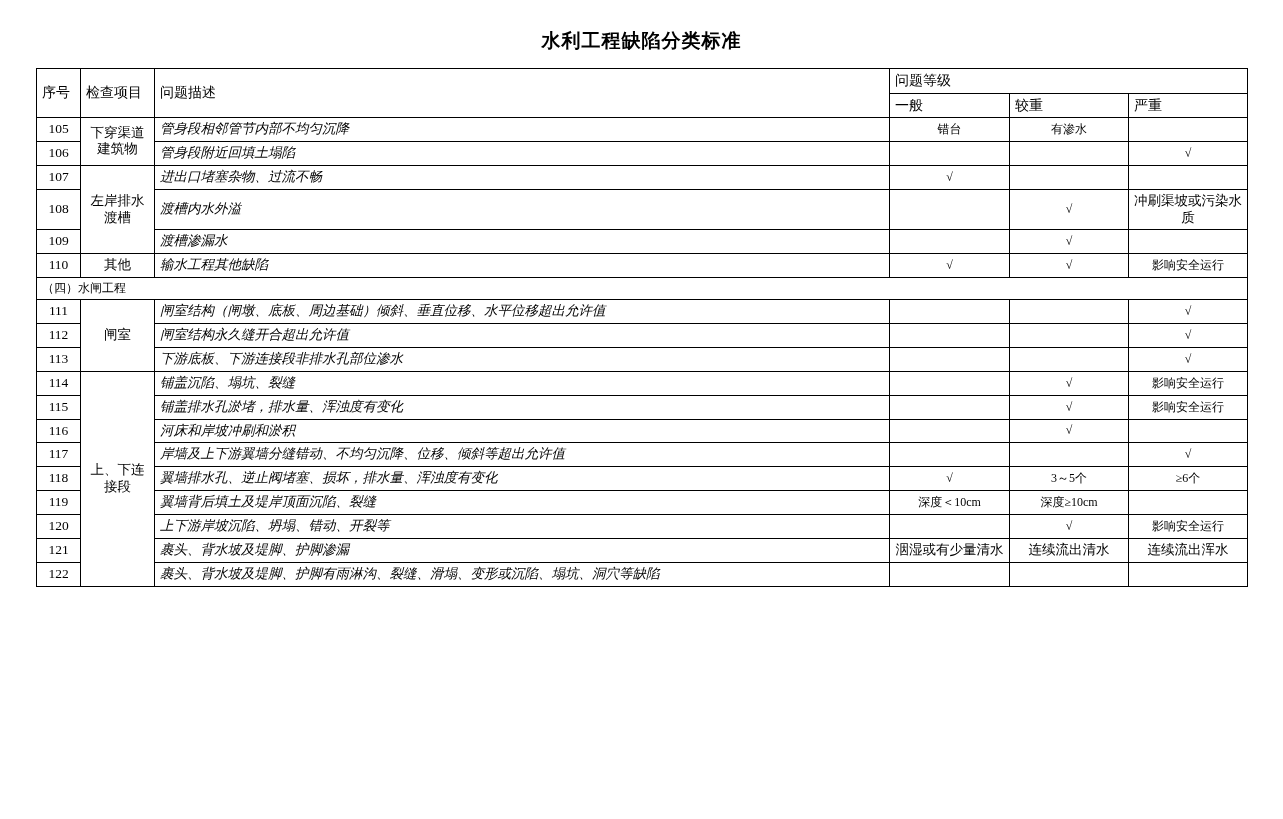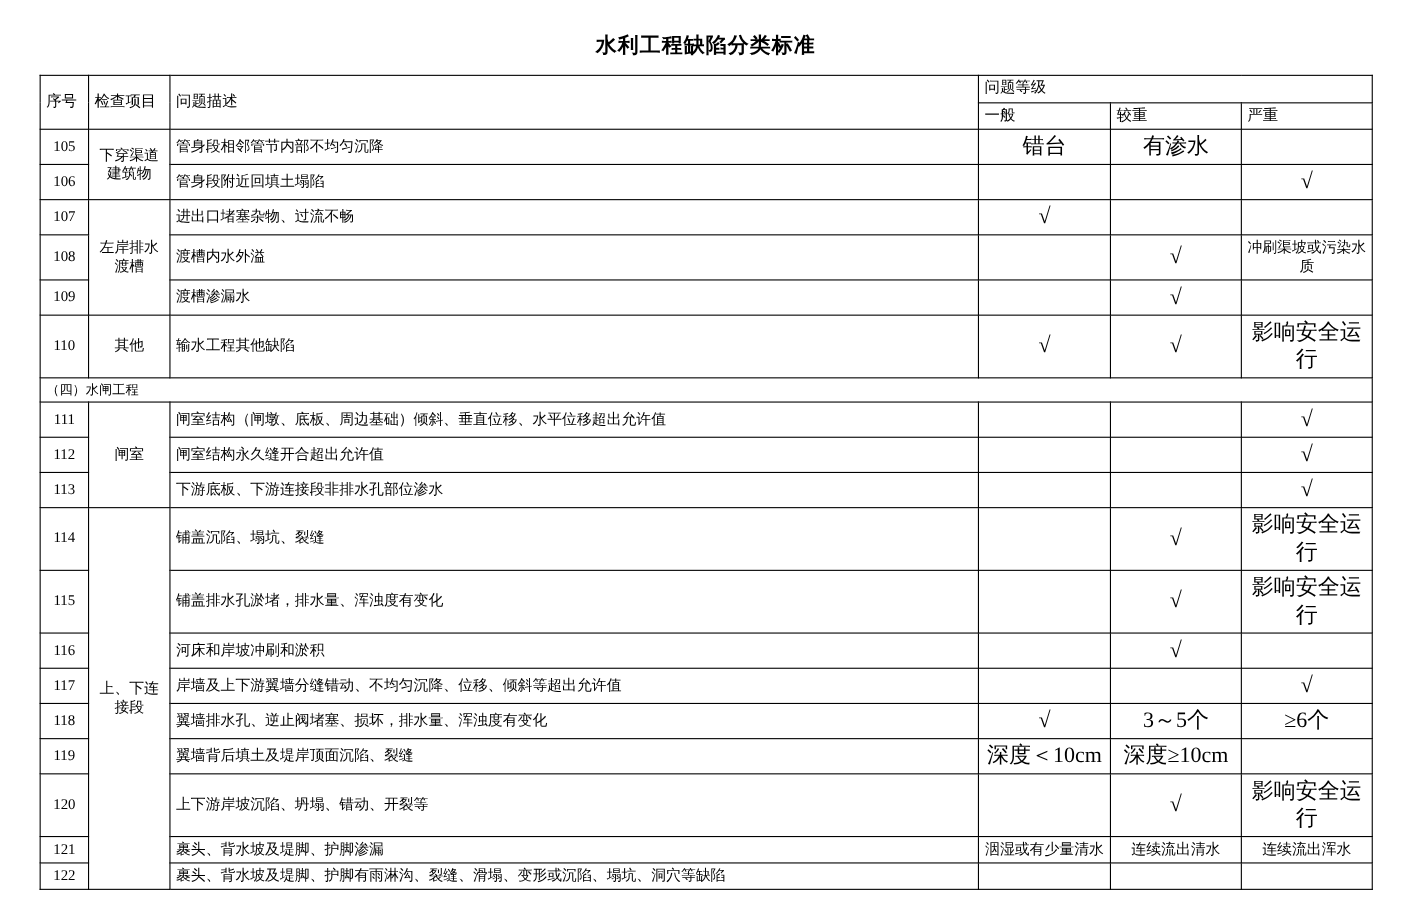--- a/index.html
+++ b/index.html
@@ -38,41 +38,41 @@
   }
   table.std td, table.std th {
     border: 1px solid #000000;
     padding: 3px 5px;
     vertical-align: middle;
     line-height: 1.25;
     font-weight: normal;
   }
   .c-num   { width: 44px;  text-align: center; }
   .c-item  { width: 74px;  text-align: center; }
-  .c-desc  { width: 735px; text-align: left; padding-left: 7px; }
+  .c-desc  { width: 735px; text-align: left; padding-left: 7px; font-style: italic; }
   .c-g1    { width: 120px; text-align: center; }
   .c-g2    { width: 119px; text-align: center; }
   .c-g3    { width: 119px; text-align: center; }
 
   .head-cell {
     text-align: left;
     font-size: 14px;
   }
   .grade-head {
     text-align: left;
     font-size: 14px;
   }
   .section-row td {
     text-align: left;
     font-weight: bold;
     padding-left: 7px;
     font-size: 12px;
   }
   .check {
-    font-size: 20px;
+    font-size: 12px;
   }
   .wrapcell {
     text-align: center;
     line-height: 1.22;
   }
   .vert-label {
     text-align: center;
     line-height: 1.3;
   }
 </style>

